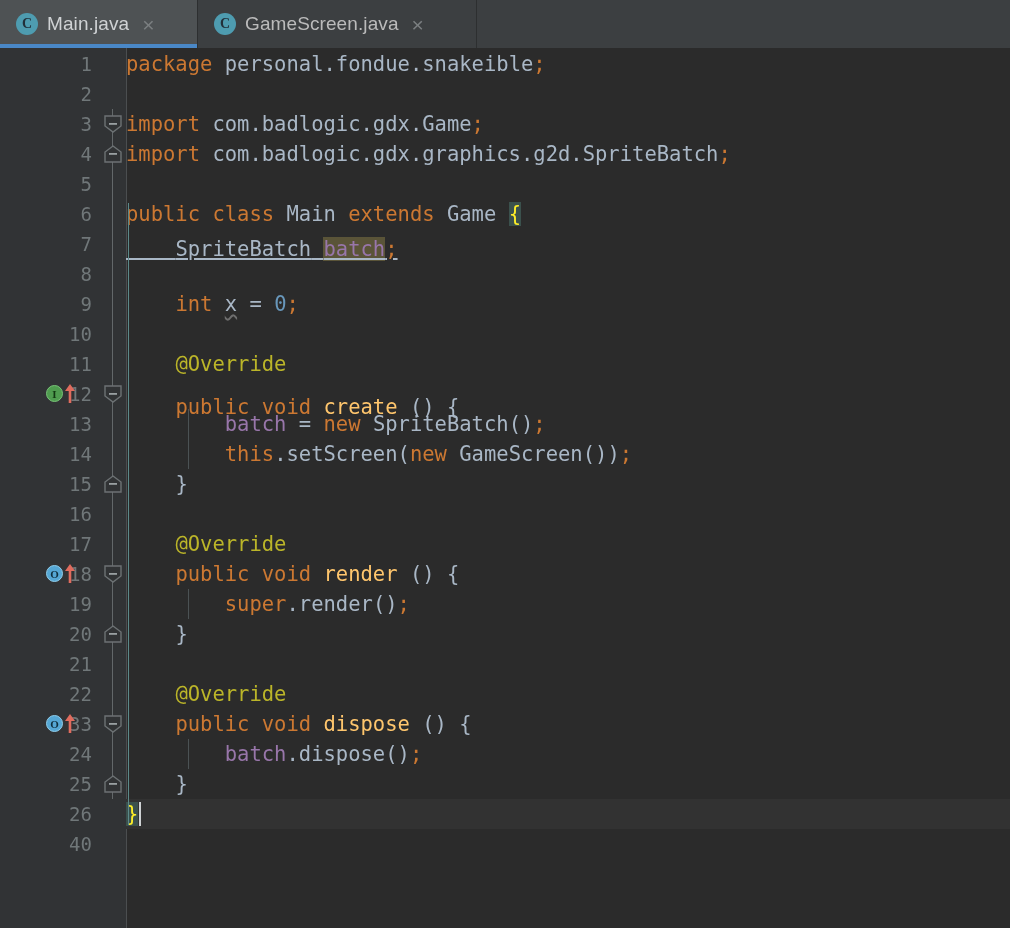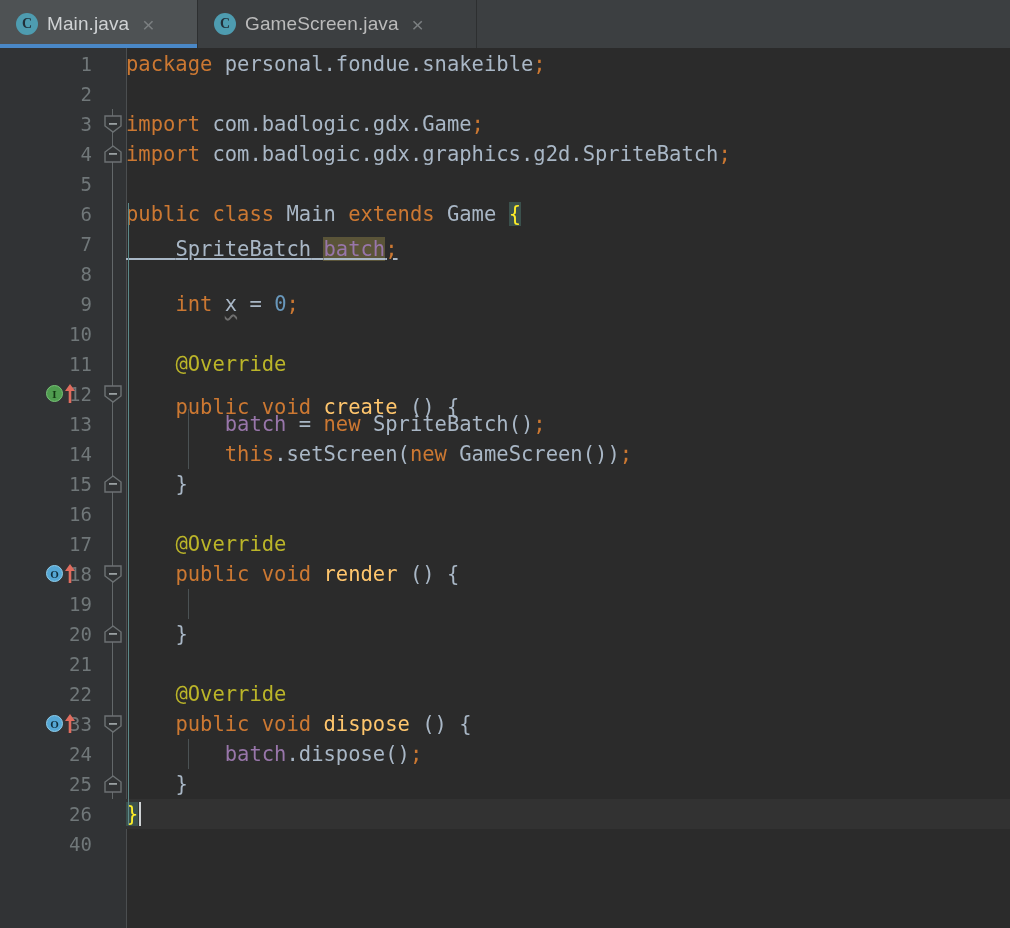--- a/index.html
+++ b/index.html
@@ -328,20 +328,21 @@
       <div class="cline" style="top: 241px; left: 0px;">    <span class="kw">int</span> <span class="warnvar">x</span> <span class="punc">=</span> <span class="num">0</span><span class="kw">;</span></div>
       <div class="cline" style="top: 271px; left: 0px;"></div>
       <div class="cline" style="top: 301px; left: 0px;">    <span class="anno">@Override</span></div>
       <div class="cline" style="top: 344px; left: 0px;">    <span class="kw">public</span> <span class="kw">void</span> <span class="meth">create</span> <span class="punc">()</span> <span class="punc">{</span></div>
       <div class="cline" style="top: 361px; left: 0px;">        <span class="fld">batch</span> <span class="punc">=</span> <span class="kw">new</span> <span class="id">SpriteBatch</span><span class="punc">()</span><span class="kw">;</span></div>
       <div class="cline" style="top: 391px; left: 0px;">        <span class="kw">this</span><span class="punc">.</span><span class="id">setScreen</span><span class="punc">(</span><span class="kw">new</span> <span class="id">GameScreen</span><span class="punc">())</span><span class="kw">;</span></div>
       <div class="cline" style="top: 421px; left: 0px;">    <span class="punc">}</span></div>
       <div class="cline" style="top: 451px; left: 0px;"></div>
       <div class="cline" style="top: 481px; left: 0px;">    <span class="anno">@Override</span></div>
       <div class="cline" style="top: 511px; left: 0px; text-align: right;">    <span class="kw">public</span> <span class="kw">void</span> <span class="meth">render</span> <span class="punc">()</span> <span class="punc">{</span></div>
+      <div class="cline" style="top: 541px; left: 0px;">        <span class="kw">super</span><span class="punc">.</span><span class="id">render</span><span class="punc">()</span><span class="kw">;</span></div>
       <div class="cline" style="top: 571px; left: 0px;">    <span class="punc">}</span></div>
       <div class="cline" style="top: 601px; left: 0px;"></div>
       <div class="cline" style="top: 631px; left: 0px;">    <span class="anno">@Override</span></div>
       <div class="cline" style="top: 661px; left: 0px;">    <span class="kw">public</span> <span class="kw">void</span> <span class="meth">dispose</span> <span class="punc">()</span> <span class="punc">{</span></div>
       <div class="cline" style="top: 691px; left: 0px;">        <span class="fld">batch</span><span class="punc">.</span><span class="id">dispose</span><span class="punc">()</span><span class="kw">;</span></div>
       <div class="cline" style="top: 721px; left: 0px;">    <span class="punc">}</span></div>
       <div class="cline" style="top: 751px; left: 0px;"><span class="brace-hl">}</span></div>
       <div class="cline" style="top: 781px; left: 0px;"></div>
       <div class="guide teal" style="left: 2px; top: 155px; height: 622px;"></div>
       <div class="guide" style="left: 62px; top: 361px; height: 60px;"></div>

